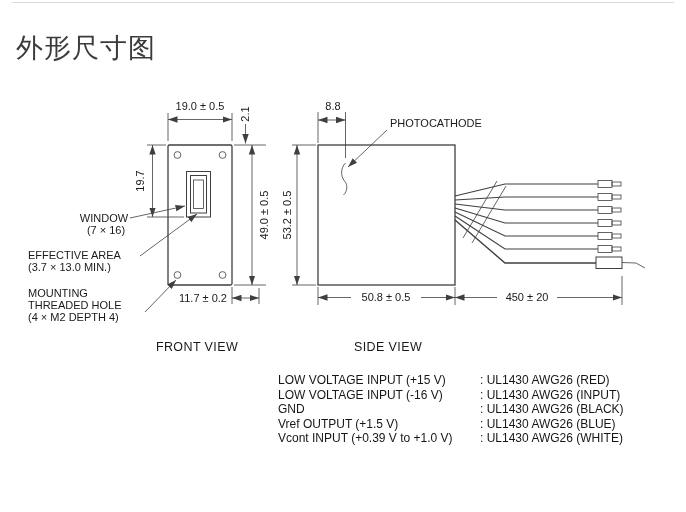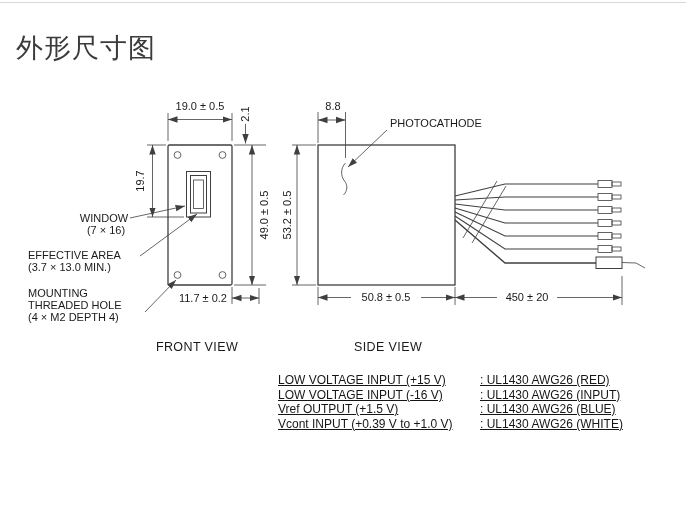--- a/index.html
+++ b/index.html
@@ -1,31 +1,31 @@
 <!DOCTYPE html>
 <html><head>
 <meta charset="utf-8">
 <style>
   * { box-sizing: border-box; margin: 0; padding: 0; }
   html, body { background: #fff; }
   body { font-family: "Liberation Sans", sans-serif; }
-  .canvas { position: relative; width: 686px; height: 512px; background: #fff; overflow: hidden; }
+  .canvas { position: relative; width: 686px; height: 512px; background: #fff; overflow: hidden; border-radius: 22px; }
   .topline { position: absolute; top: 2px; left: 0; width: 686px; height: 1px; background: #d8d8d8; }
   .page-title { position: absolute; left: 16px; top: 30px; font-size: 27px; font-weight: 400;
                 color: #3b3b3b; letter-spacing: 1px; font-family: "Liberation Sans", sans-serif; }
   svg { position: absolute; left: 0; top: 0; }
   svg text { font-family: "Liberation Sans", sans-serif; font-size: 11px; fill: #1a1a1a; }
   svg text.cap { font-size: 12.5px; letter-spacing: 0.4px; }
   .ln   { stroke: #3f3f3f; stroke-width: 1.3; fill: none; }
   .ln2  { stroke: #3f3f3f; stroke-width: 1.0; fill: none; }
   .thin { stroke: #3f3f3f; stroke-width: 0.8; fill: none; }
   .wire { stroke: #3f3f3f; stroke-width: 1.1; fill: none; }
   .coax { stroke: #3f3f3f; stroke-width: 1.4; fill: none; }
   .legend { position: absolute; left: 278px; top: 373px; font-size: 12px; color: #161616; }
-  .legend-row { display: flex; height: 14.6px; line-height: 14.6px; white-space: nowrap; text-decoration: underline; }
+  .legend-row { display: flex; height: 14.6px; line-height: 14.6px; white-space: nowrap; }
   .legend-name { display: inline-block; width: 202px; }
 </style>
 </head>
 <body>
 
 <div class="canvas">
   <div class="topline"></div>
   <div class="page-title">外形尺寸图</div>
 
   <svg width="686" height="512" viewBox="0 0 686 512">
@@ -179,20 +179,24 @@
   <div class="legend">
     <div class="legend-row">
       <span class="legend-name">LOW VOLTAGE INPUT (+15 V)</span>
       <span class="legend-spec">: UL1430 AWG26 (RED)</span>
     </div>
     <div class="legend-row">
       <span class="legend-name">LOW VOLTAGE INPUT (-16 V)</span>
       <span class="legend-spec">: UL1430 AWG26 (INPUT)</span>
     </div>
     <div class="legend-row">
+      <span class="legend-name">GND</span>
+      <span class="legend-spec">: UL1430 AWG26 (BLACK)</span>
+    </div>
+    <div class="legend-row">
       <span class="legend-name">Vref OUTPUT (+1.5 V)</span>
       <span class="legend-spec">: UL1430 AWG26 (BLUE)</span>
     </div>
     <div class="legend-row">
       <span class="legend-name">Vcont INPUT (+0.39 V to +1.0 V)</span>
       <span class="legend-spec">: UL1430 AWG26 (WHITE)</span>
     </div>
   </div>
 </div>
 

